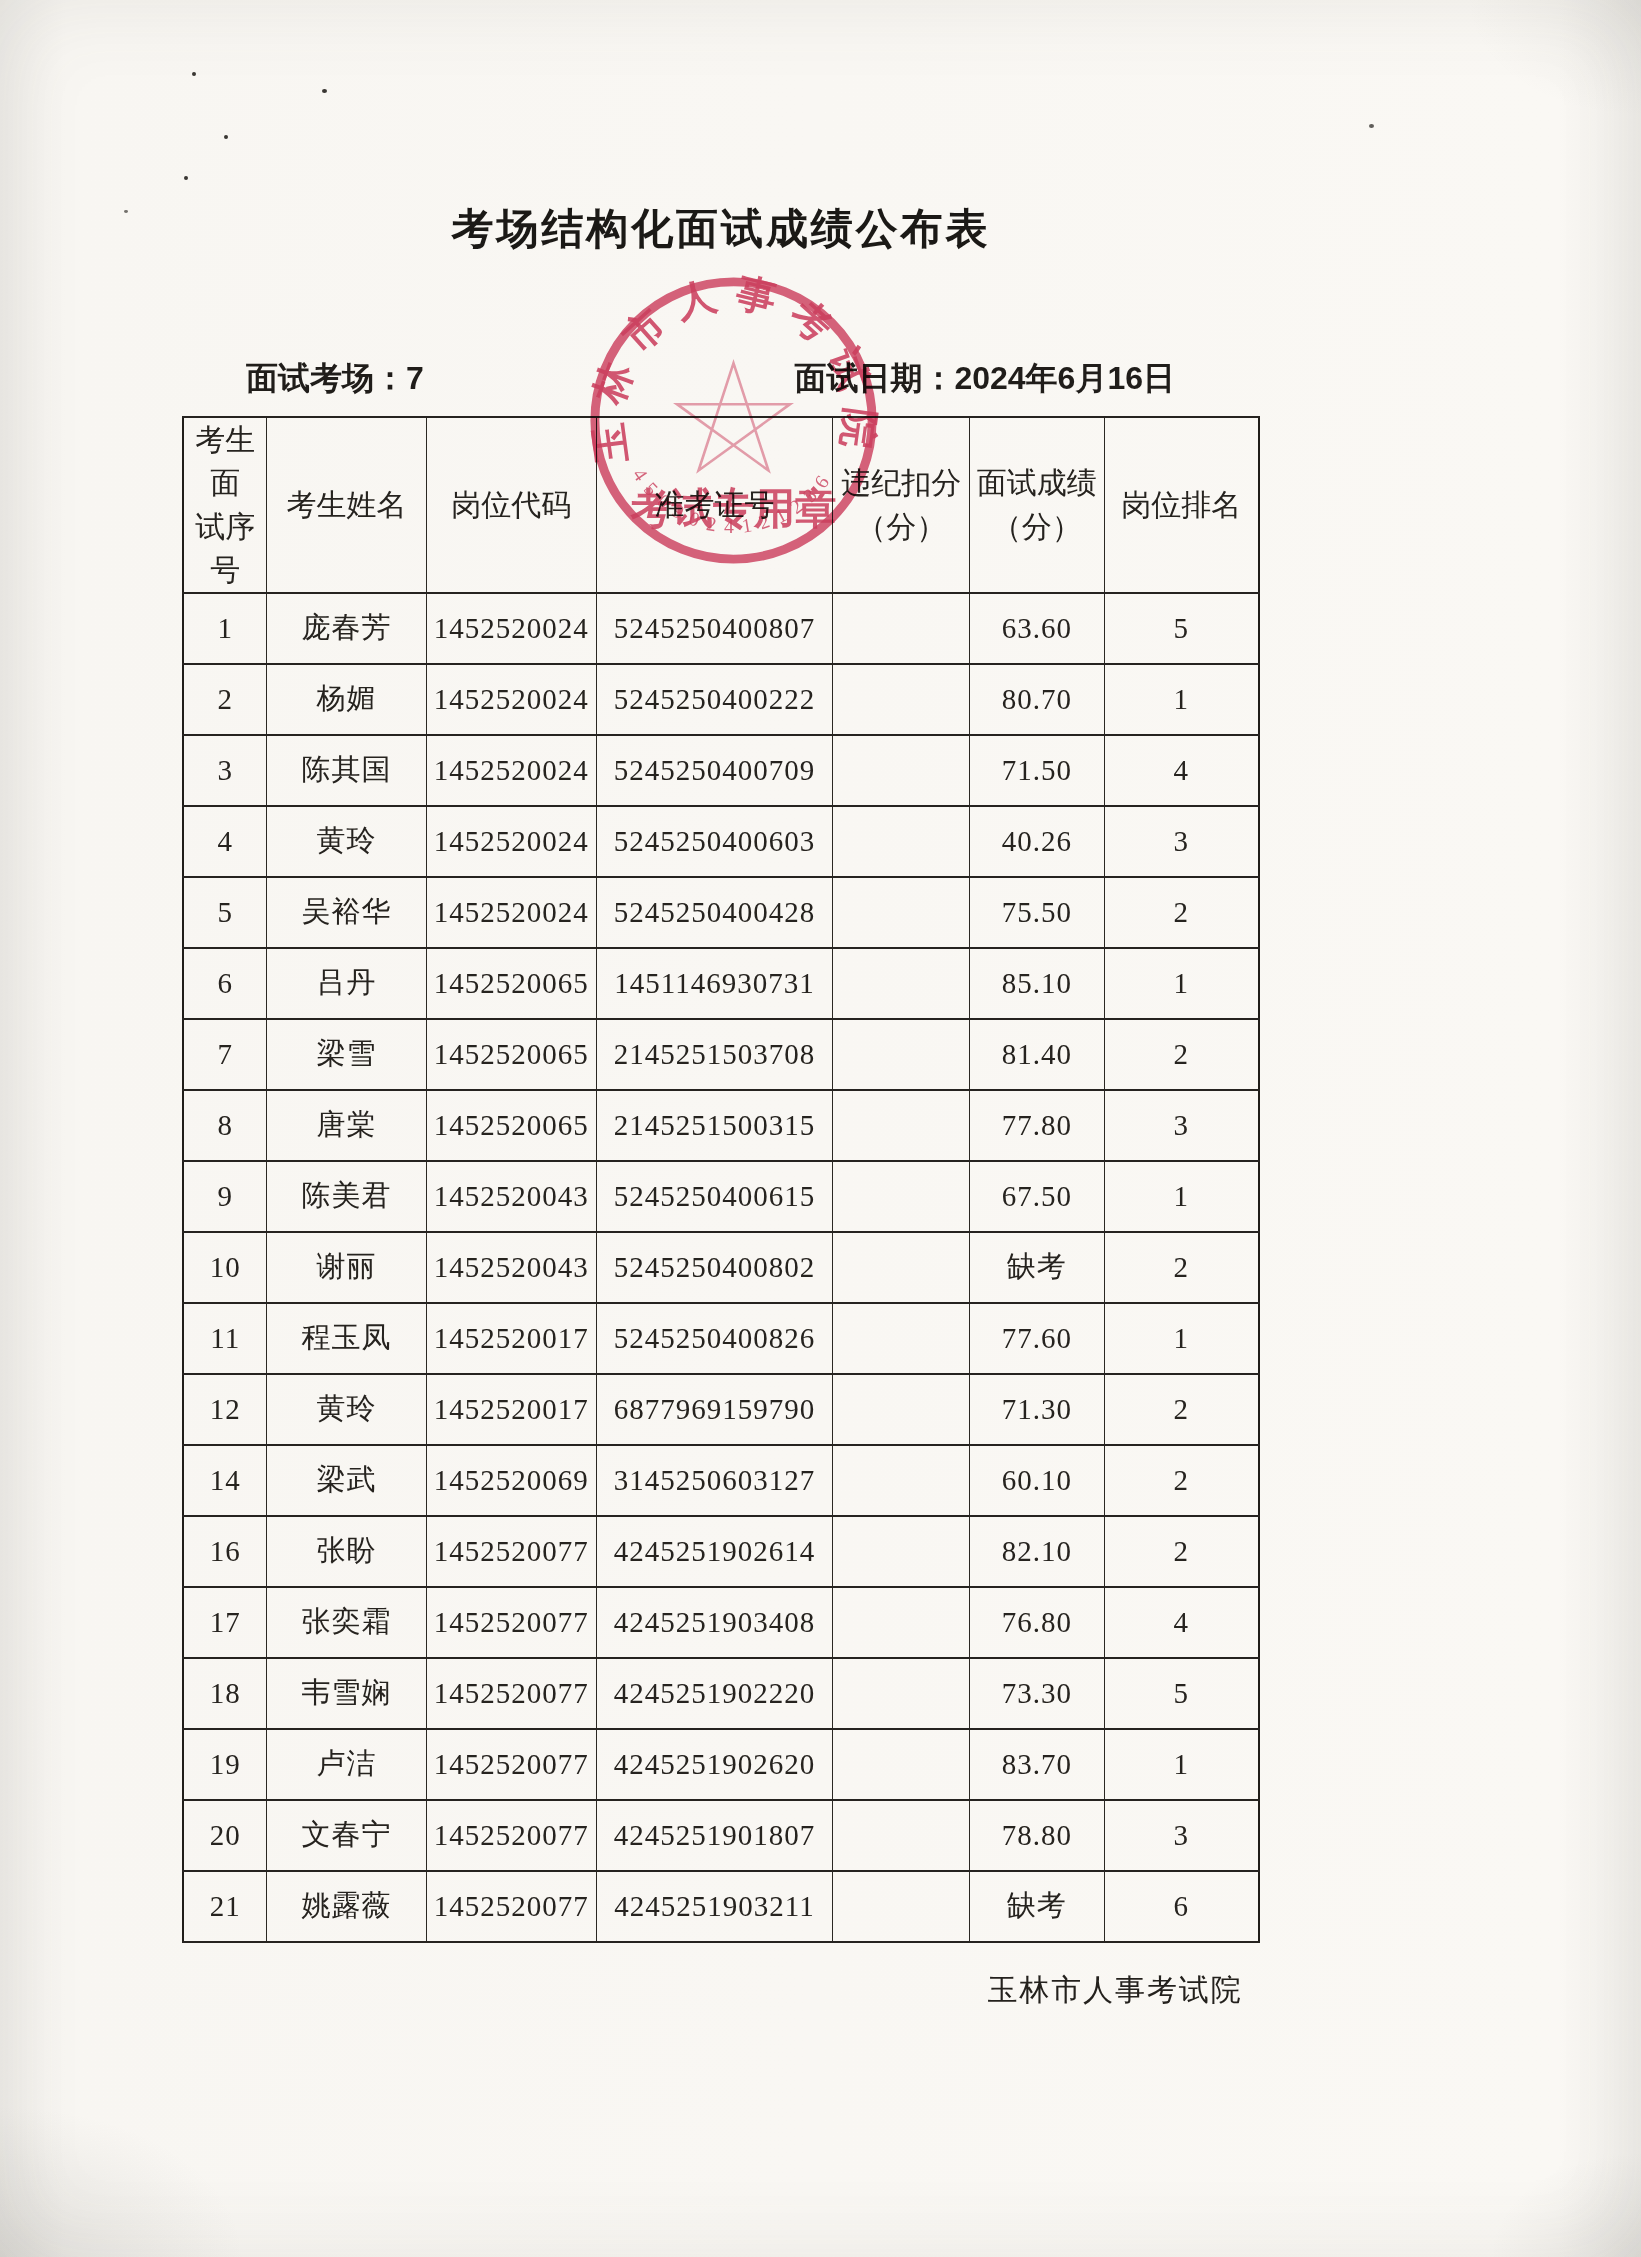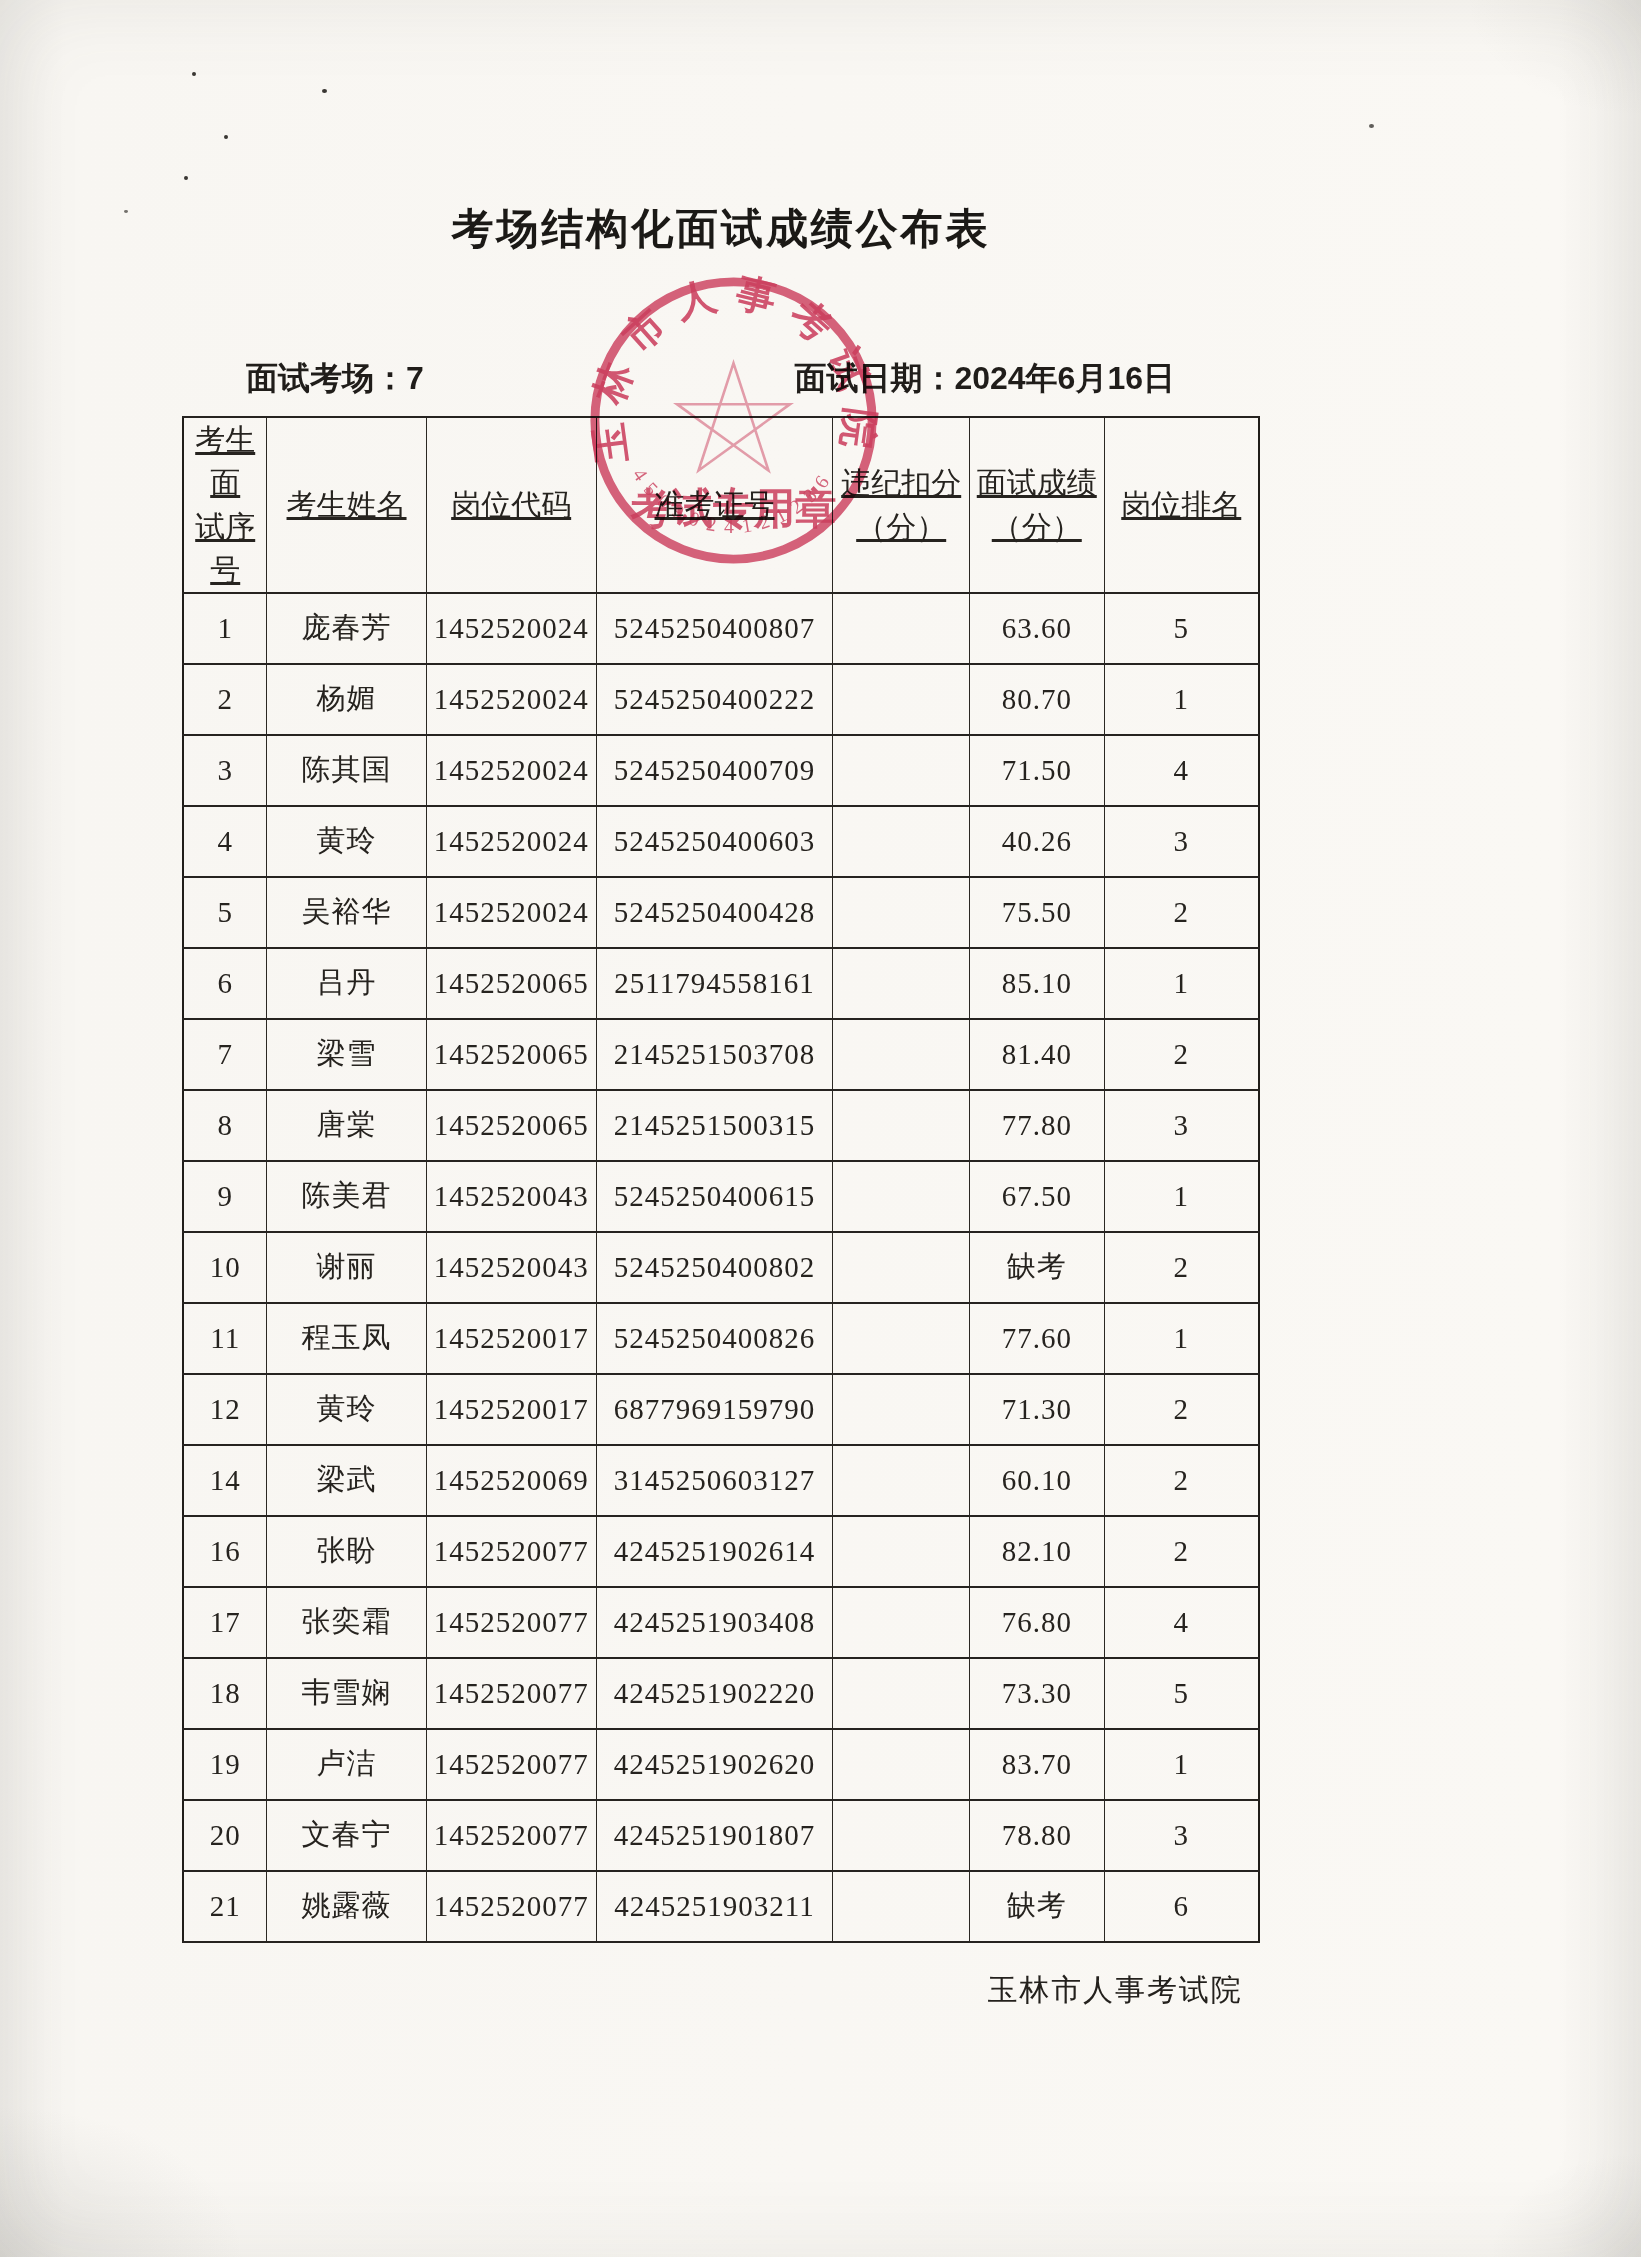--- a/index.html
+++ b/index.html
@@ -53,21 +53,21 @@
     border-top: 2.9px solid #262320;
     border-bottom: 2.9px solid #262320;
     text-align: center;
     vertical-align: middle;
     font-size: 29px;
     color: #26231f;
     white-space: pre-line;
     overflow: hidden;
   }
   .score-table { border: 2.9px solid #201d19; }
-  .score-table thead tr { height: 135px; text-decoration: underline; }
+  .score-table thead tr { height: 135px; }
   .score-table thead th { font-weight: normal; font-size: 30px; line-height: 1.45; }
   .score-table tbody tr { height: 71px; }
   .score-table td { letter-spacing: 1px; }
 
   .footer {
     margin-top: 27px;
     text-align: right;
     padding-right: 17.4px;
     font-size: 30px;
     color: #24211d;
@@ -184,21 +184,21 @@
             <td>1452520024</td>
             <td>5245250400428</td>
             <td></td>
             <td>75.50</td>
             <td>2</td>
           </tr>
           <tr>
             <td>6</td>
             <td>吕丹</td>
             <td>1452520065</td>
-            <td>2511794558161</td>
+            <td>1451146930731</td>
             <td></td>
             <td>85.10</td>
             <td>1</td>
           </tr>
           <tr>
             <td>7</td>
             <td>梁雪</td>
             <td>1452520065</td>
             <td>2145251503708</td>
             <td></td>

